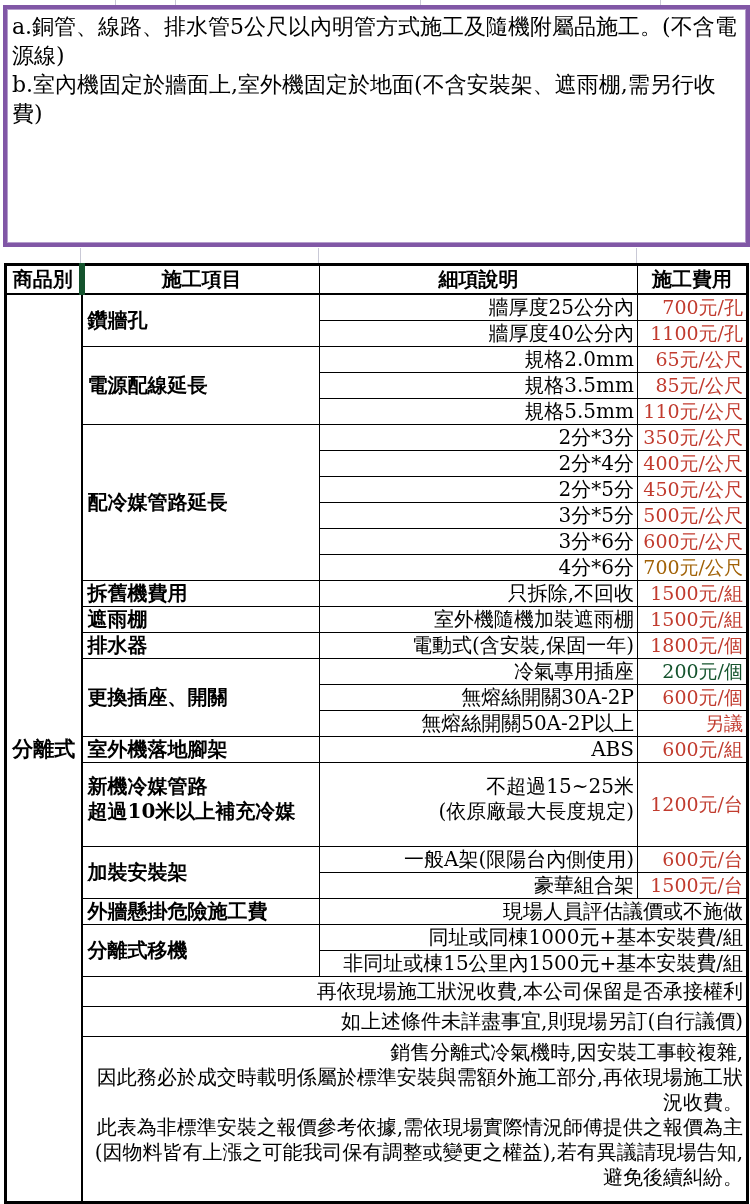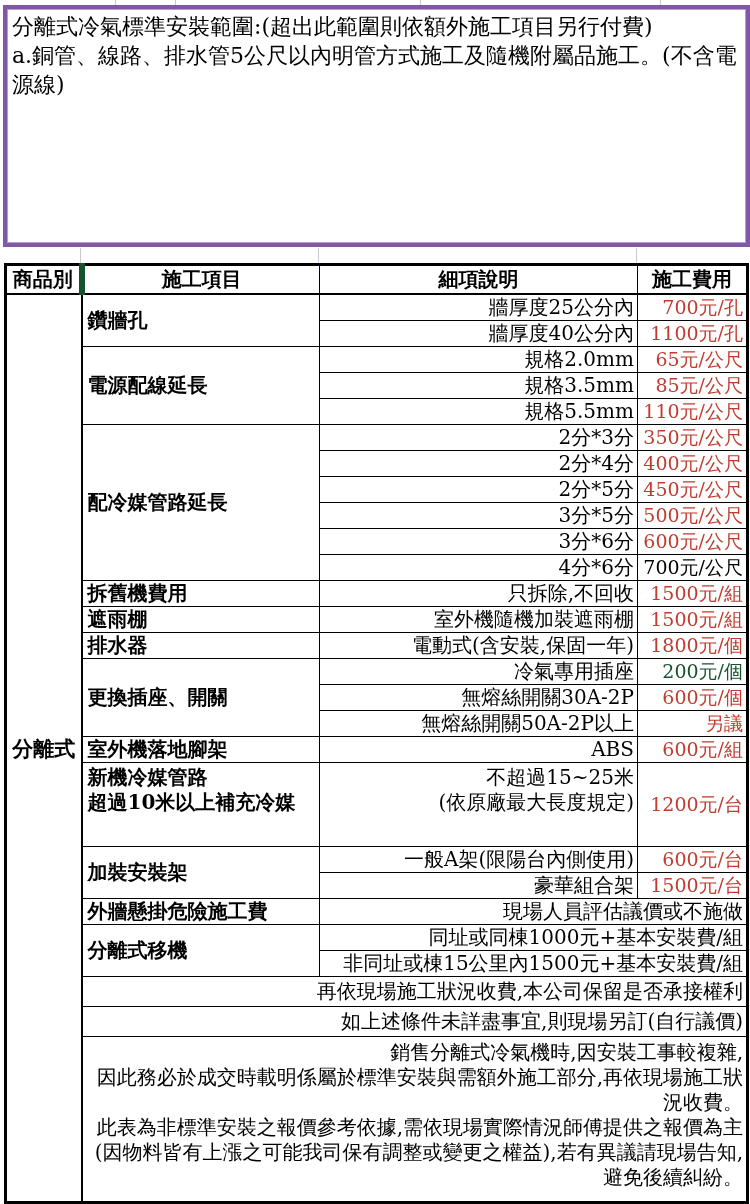--- a/index.html
+++ b/index.html
@@ -36,39 +36,39 @@
   tr.r-tall{height:84px;}
   tr.r-mid{height:30px;}
   tr.r-note{height:166px;}
   td.cat{
     font-weight:bold;text-align:center;vertical-align:middle;
     font-size:21px;border-right:2px solid #000;
   }
   td.item{font-weight:bold;text-align:left;padding-left:5px;vertical-align:middle;}
   td.detail{text-align:right;padding-left:6px;vertical-align:middle;}
   td.fee{text-align:right;padding-right:3px;vertical-align:middle;font-size:19px;}
-  td.vtop{vertical-align:top;padding-top:2px;margin-top:33px;}
+  td.vtop{vertical-align:top;padding-top:11px;margin-top:33px;}
   td.notes{vertical-align:top;padding-top:3px;}
   td.notes p{margin:0;}
   .line{display:block;}
 </style>
 </head>
 <body>
 
 <div class="gridline" style="left:115px;top:0;height:5px;"></div>
 <div class="gridline" style="left:175px;top:0;height:5px;"></div>
 <div class="gridline" style="left:420px;top:0;height:5px;"></div>
 <div class="gridline" style="left:660px;top:0;height:5px;"></div>
 <div class="gridline" style="left:80px;top:248px;height:15px;"></div>
 <div class="gridline" style="left:318px;top:248px;height:15px;"></div>
 <div class="gridline" style="left:636px;top:248px;height:15px;"></div>
 
 <div class="notice">
-  <p>分離式冷氣標準安裝範圍:(超出此範圍則依額外施工項目另行付費)</p>
   <p>a.銅管、線路、排水管5公尺以內明管方式施工及隨機附屬品施工。(不含電源線)</p>
+  <p>b.室內機固定於牆面上,室外機固定於地面(不含安裝架、遮雨棚,需另行收費)</p>
 </div>
 
 <table class="fee-table">
   <colgroup>
     <col style="width:76px">
       <col style="width:238px">
       <col style="width:318px">
       <col style="width:110px">
   </colgroup>
   <tbody>
@@ -120,21 +120,21 @@
   <tr class="r">
     <td class="detail">3分*5分</td>
     <td class="fee" style="color: rgb(193, 59, 46);">500元/公尺</td>
   </tr>
   <tr class="r">
     <td class="detail">3分*6分</td>
     <td class="fee" style="color: rgb(193, 59, 46);">600元/公尺</td>
   </tr>
   <tr class="r">
     <td class="detail">4分*6分</td>
-    <td class="fee" style="color: #000000;">700元/公尺</td>
+    <td class="fee" style="color: #a16207;">700元/公尺</td>
   </tr>
 
   <tr class="r">
     <td class="item">拆舊機費用</td>
     <td class="detail">只拆除,不回收</td>
     <td class="fee" style="color: rgb(193, 59, 46);">1500元/組</td>
   </tr>
   <tr class="r">
     <td class="item">遮雨棚</td>
     <td class="detail">室外機隨機加裝遮雨棚</td>

